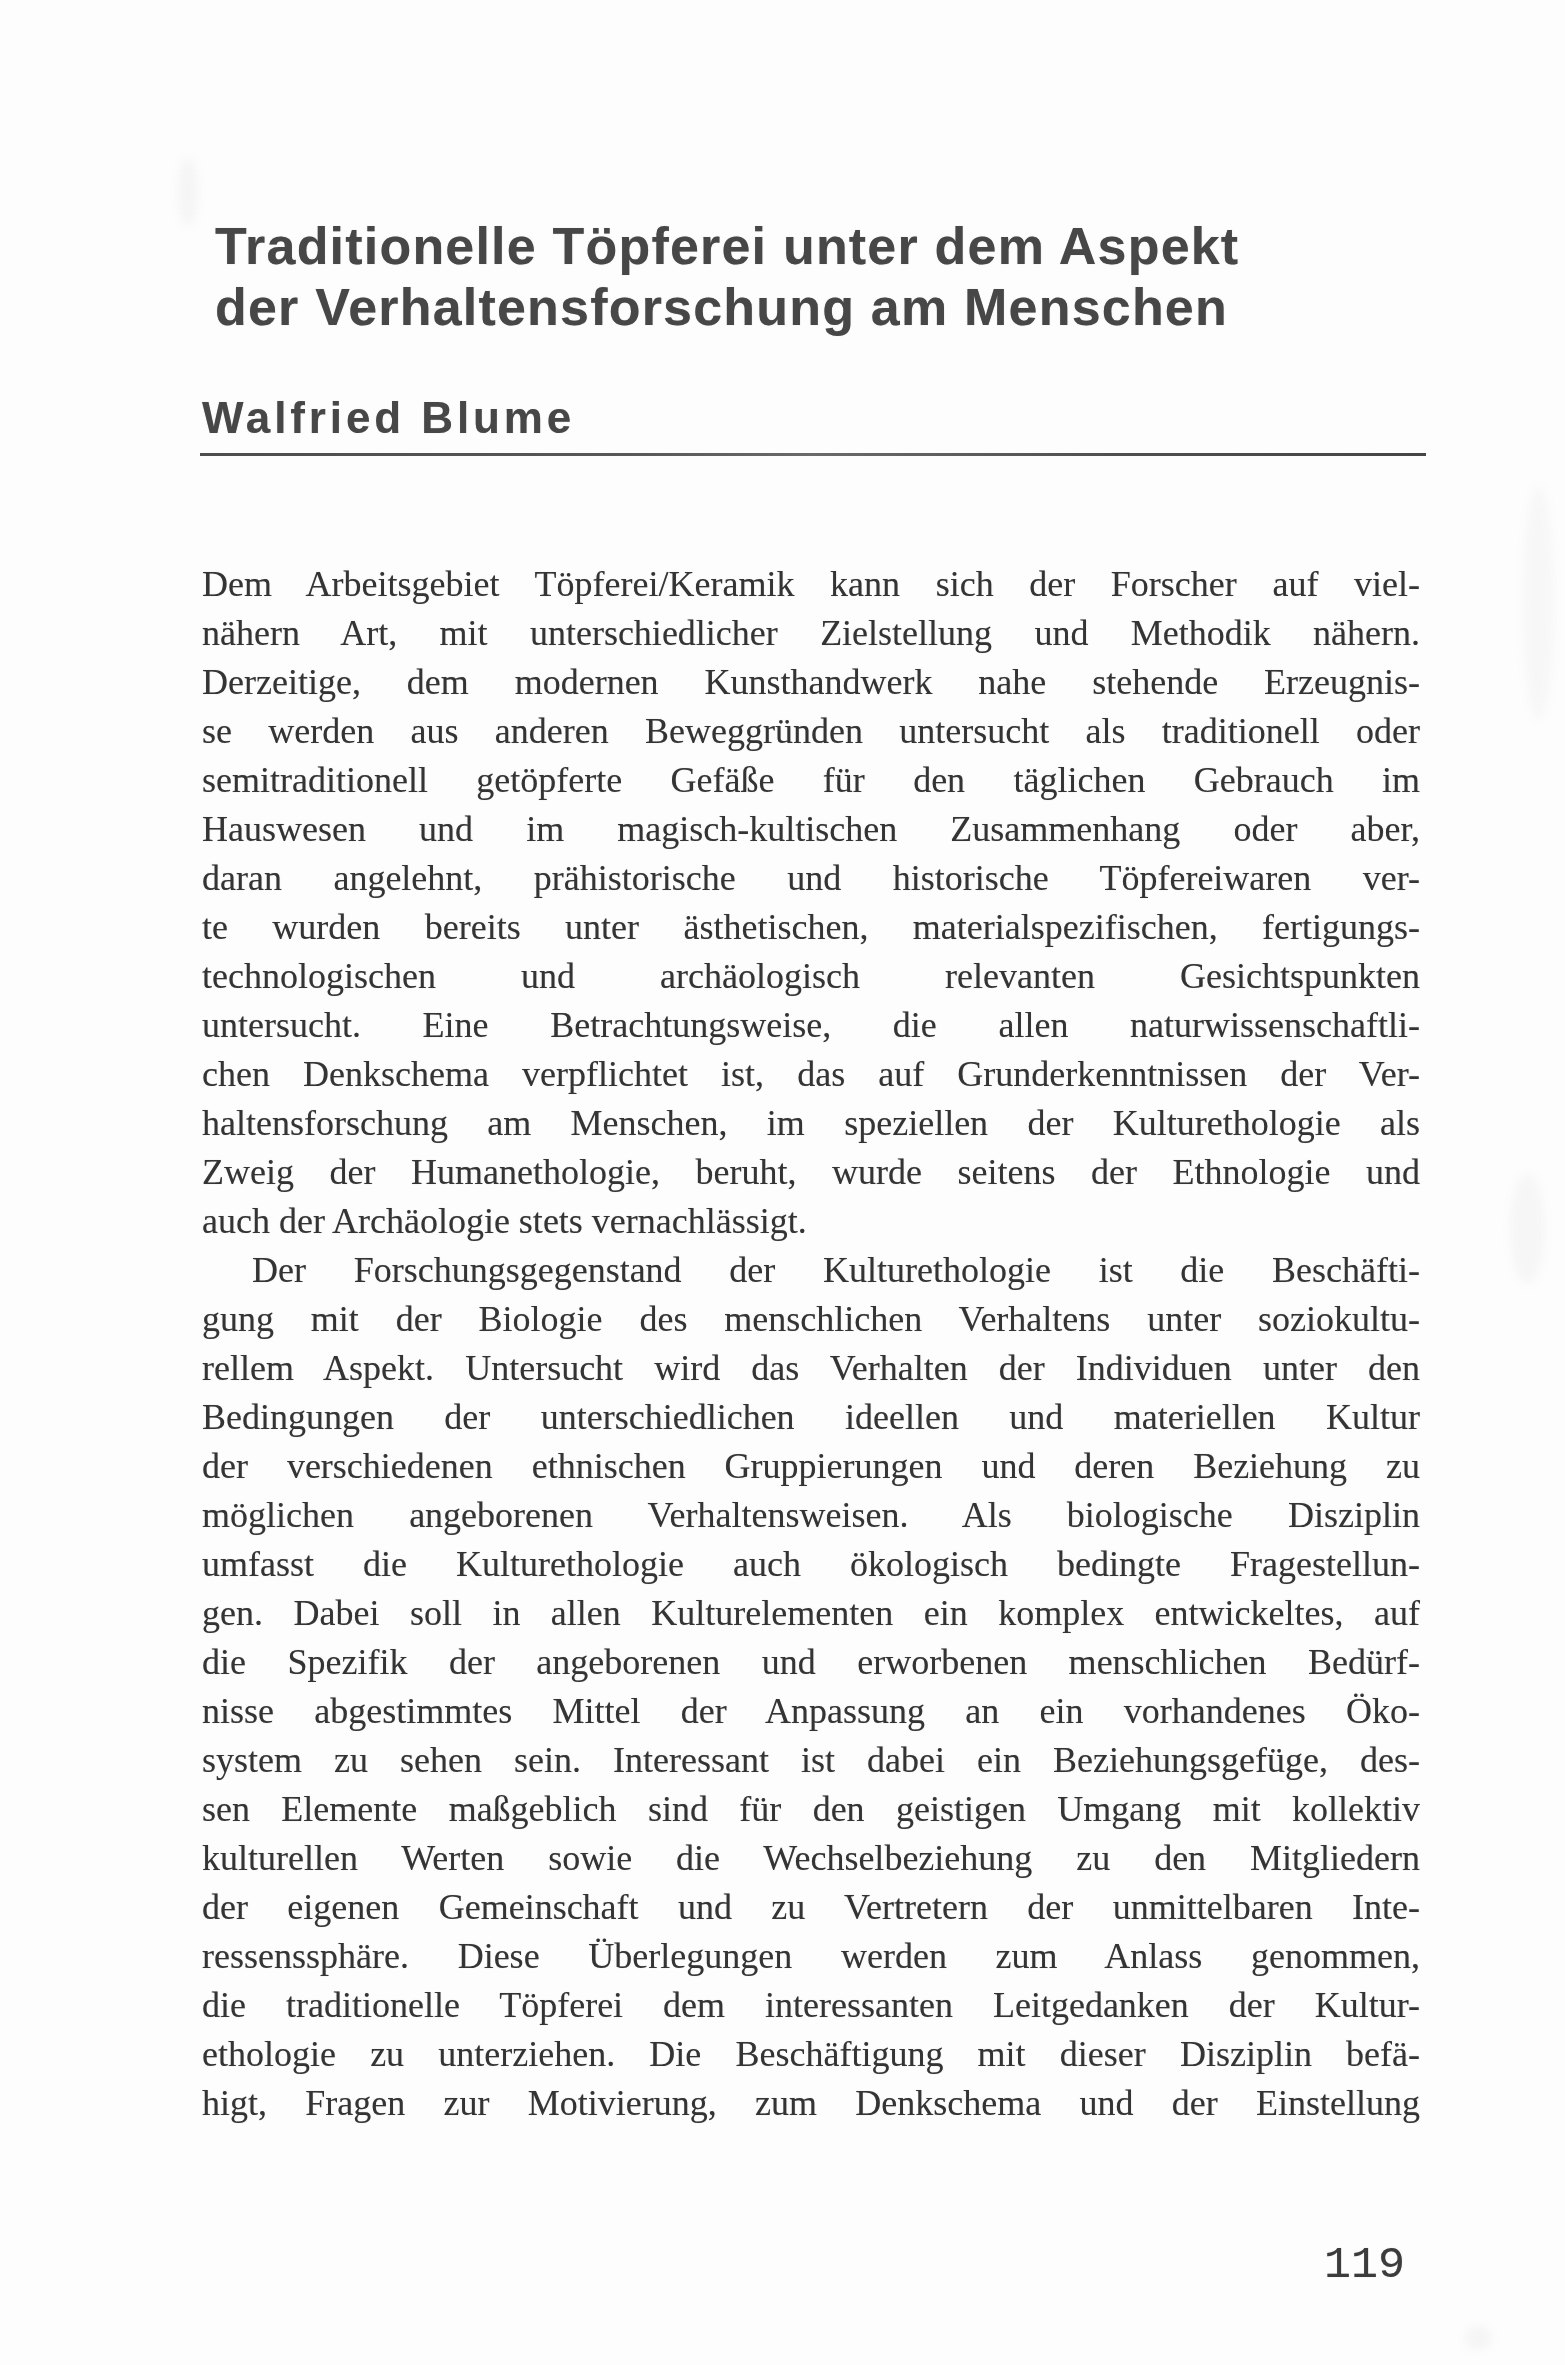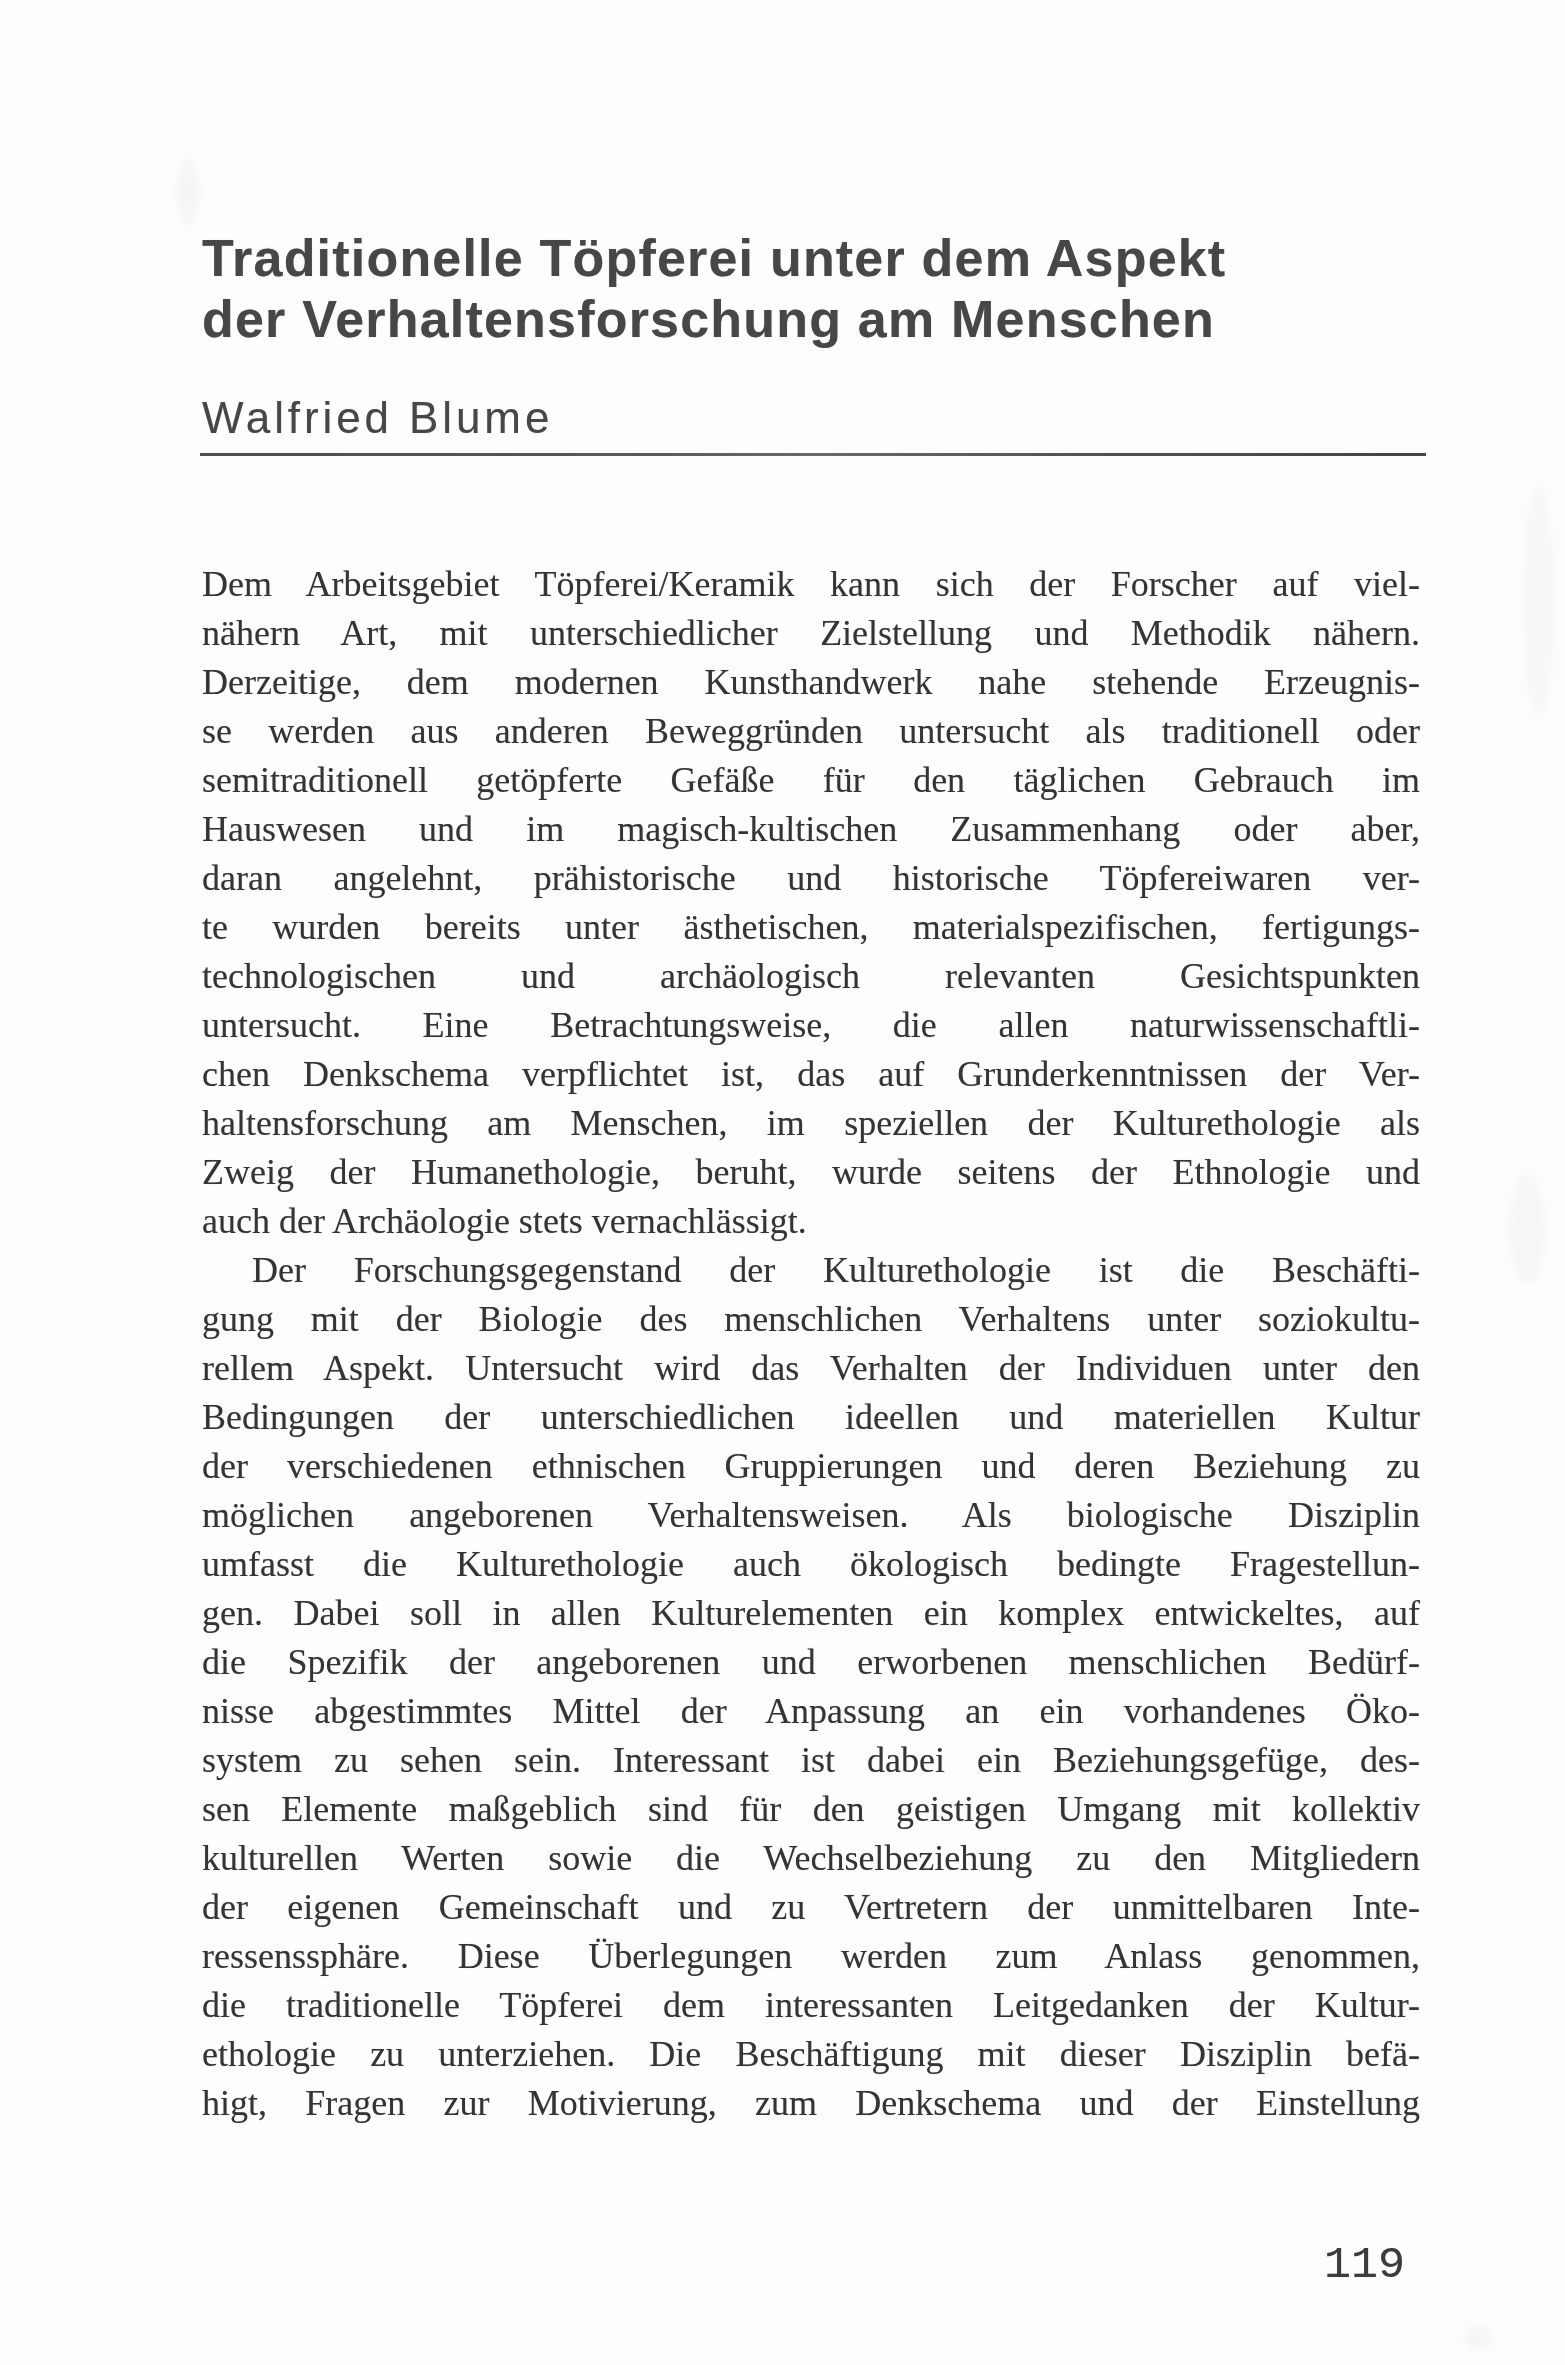--- a/index.html
+++ b/index.html
@@ -7,40 +7,39 @@
     position: relative;
     width: 1565px;
     height: 2366px;
     background: var(--bg, #fdfdfd);
     overflow: hidden;
     font-kerning: normal;
   }
   
   #title-block {
     position: absolute;
-    left: 202px;
+    left: 215px;
     top: 216px;
     width: 1221px;
     font-family: "Liberation Sans", sans-serif;
     font-weight: bold;
     font-size: 52px;
     line-height: 61px;
     letter-spacing: 1.2px;
     color: var(--heading-ink, #474747);
     text-shadow: 0 0 0.8px rgba(70,70,70,0.45);
-    margin-top: 12px;
   }
   
   #author-line {
     position: absolute;
     left: 202px;
     top: 394px;
     width: 1221px;
     font-family: "Liberation Sans", sans-serif;
-    font-weight: normal;
+    font-weight: bold;
     font-size: 44px;
     line-height: 47px;
     letter-spacing: 3.9px;
     color: var(--heading-ink, #474747);
     text-shadow: 0 0 0.8px rgba(80,80,80,0.4);
   }
   
   #author-rule {
     position: absolute;
     left: 200px;

